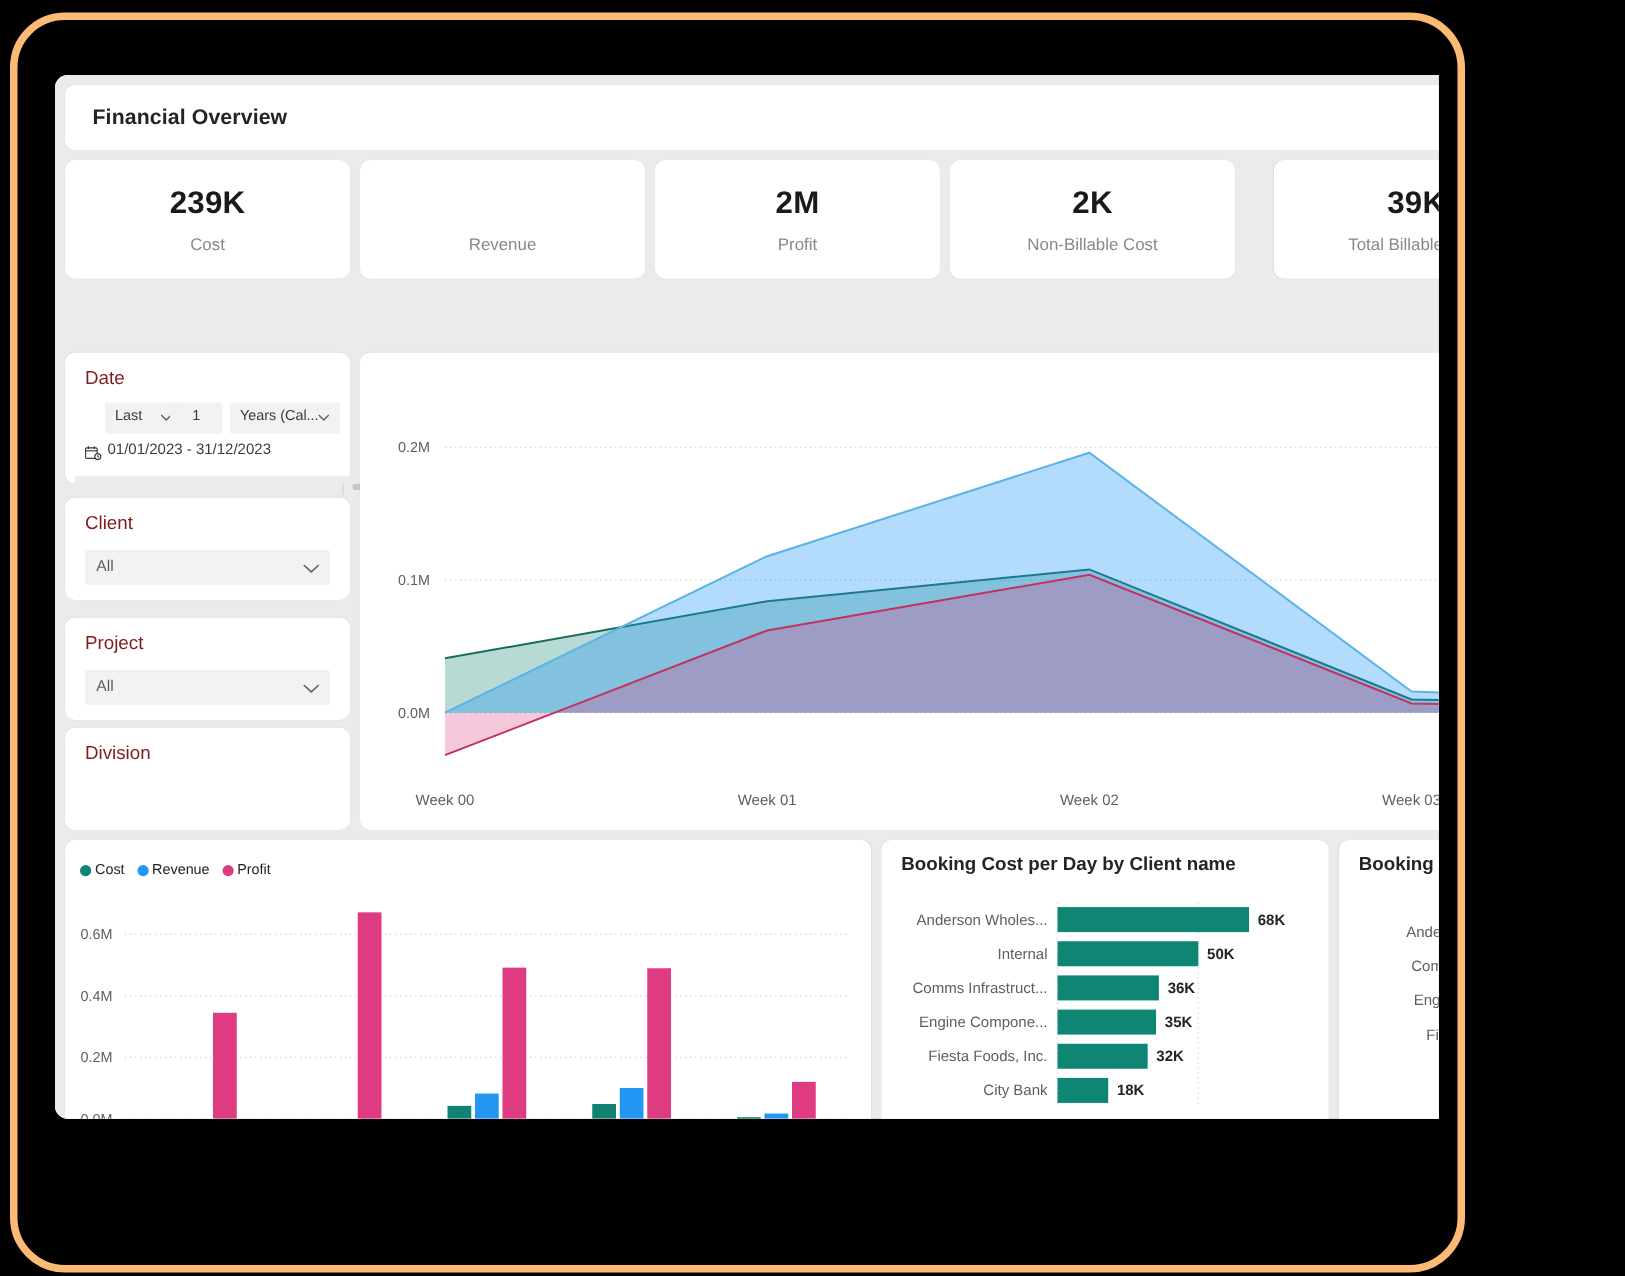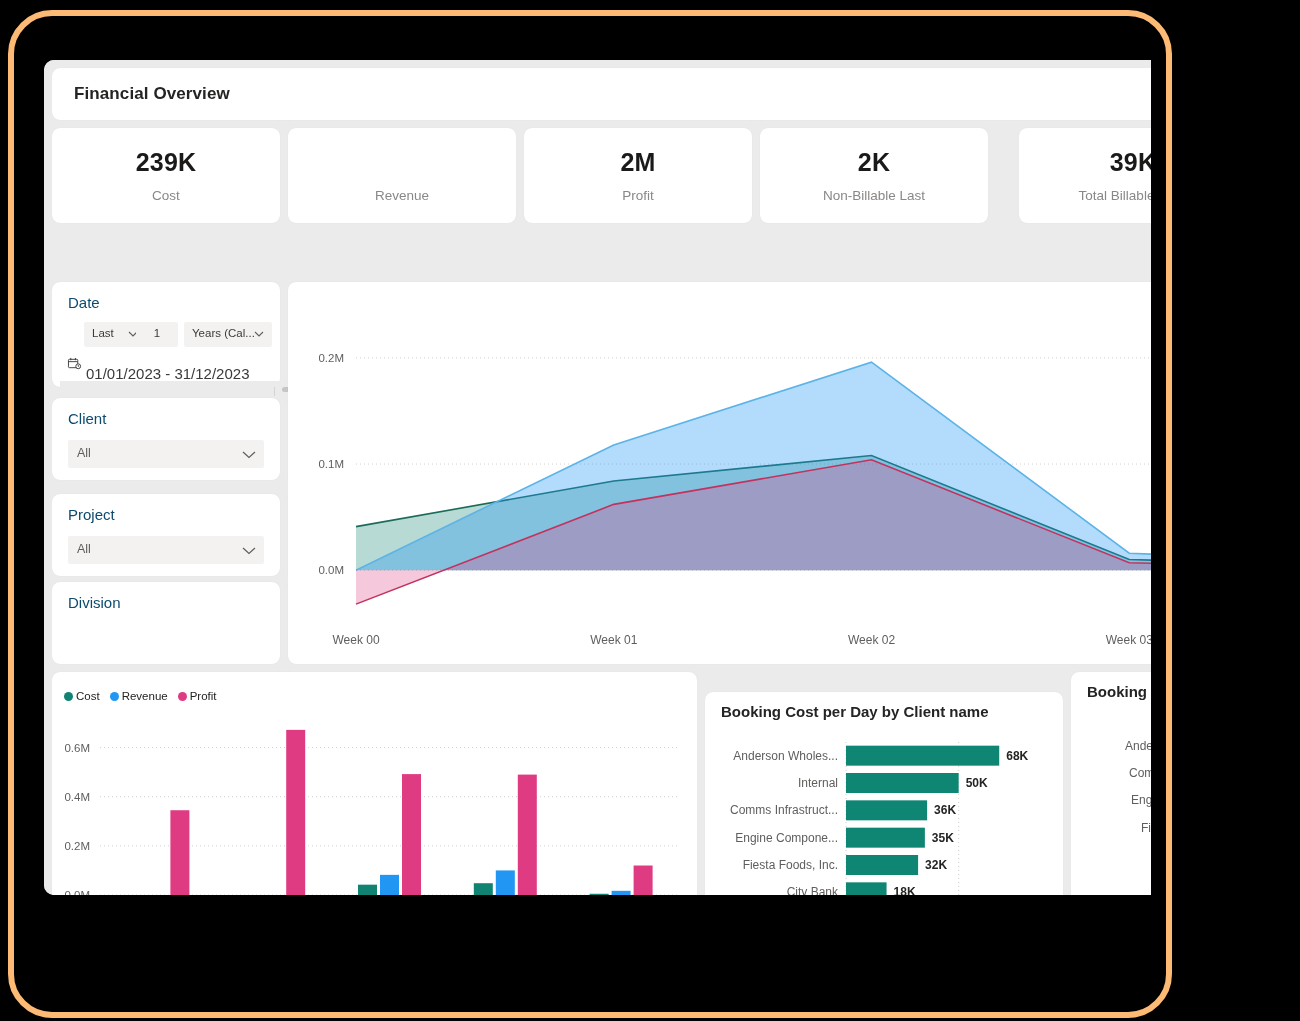--- a/index.html
+++ b/index.html
@@ -64,21 +64,21 @@
   }
   .kpi-label {
     position: absolute; left: 0; right: 0; top: 60px;
     text-align: center; font-size: 13.5px; color: #8a8886;
   }
 
   
   .slicer-card { left: 8px; width: 228px; }
   .slicer-title {
     position: absolute; left: 16px; top: 12px;
-    font-size: 15px; color: #0c4a6e; text-align: right;
+    font-size: 15px; color: #7f1d1d; text-align: right;
   }
   .slicer-combo {
     position: absolute; left: 16px; right: 16px; top: 38px; height: 26px;
     background: #f3f2f1; border-radius: 2px;
   }
   .slicer-combo .val {
     position: absolute; left: 9px; top: 5px;
     font-size: 12.5px; color: #605e5c;
   }
   .chev {
@@ -95,22 +95,22 @@
   }
   .dt-box .txt {
     position: absolute; left: 8px; top: 5px;
     font-size: 11.5px; color: #3b3a39;
   }
   .dt-box .txt.ctr { left: 0; right: 0; text-align: center; }
   #dt-rel  { left: 32px;  width: 62px; }
   #dt-num  { left: 84px;  width: 42px; }
   #dt-unit { left: 132px; width: 88px; }
   #dt-range {
-    position: absolute; left: 34px; top: 83px;
-    font-size: 15px; color: #3b3a39;
+    position: absolute; left: 34px; top: 70px;
+    font-size: 12px; color: #3b3a39;
   }
   #dt-cal-icon { position: absolute; left: 16px; top: 74px; }
   #dt-slider-track {
     position: absolute; left: 8px; bottom: -4px; height: 10px; width: 400px;
     background: #ebebeb;
   }
   #dt-slider-handle {
     position: absolute; left: 222px; bottom: -1px;
     width: 42px; height: 5px; background: #c8c6c4; border-radius: 3px;
   }
@@ -125,21 +125,21 @@
 
   #client-card   { top: 338px; height: 82px; }
   #project-card  { top: 434px; height: 82px; }
   #division-card { top: 522px; height: 82px; }
 
   
   #area-card { left: 244px; top: 222px; width: 1129px; height: 382px; }
 
   
   #bar-card   { left: 8px;   top: 612px; width: 645px; height: 258px; }
-  #hbar-card  { left: 661px; top: 612px; width: 358px; height: 258px; margin-top: 20px; }
+  #hbar-card  { left: 661px; top: 612px; width: 358px; height: 258px; }
   #hbar2-card { left: 1027px;top: 612px; width: 346px; height: 258px; }
 
   .panel-title {
     position: absolute; left: 16px; top: 11px;
     font-size: 15px; font-weight: 700; color: #252423;
     white-space: nowrap;
   }
 
   
   #bar-legend {
@@ -174,21 +174,21 @@
       </div>
       <div class="card kpi-card" style="left:244px;width:228px;">
         <div class="kpi-label">Revenue</div>
       </div>
       <div class="card kpi-card" style="left:480px;width:228px;">
         <div class="kpi-value">2M</div>
         <div class="kpi-label">Profit</div>
       </div>
       <div class="card kpi-card" style="left:716px;width:228px;">
         <div class="kpi-value">2K</div>
-        <div class="kpi-label">Non-Billable Last</div>
+        <div class="kpi-label">Non-Billable Cost</div>
       </div>
       <div class="card kpi-card" style="left:952px;width:228px;margin-left:23px;">
         <div class="kpi-value">39K</div>
         <div class="kpi-label">Total Billable Time</div>
       </div>
 
       <div class="card slicer-card" id="date-card">
         <div class="slicer-title">Date</div>
 
         <div class="dt-box" id="dt-rel">

